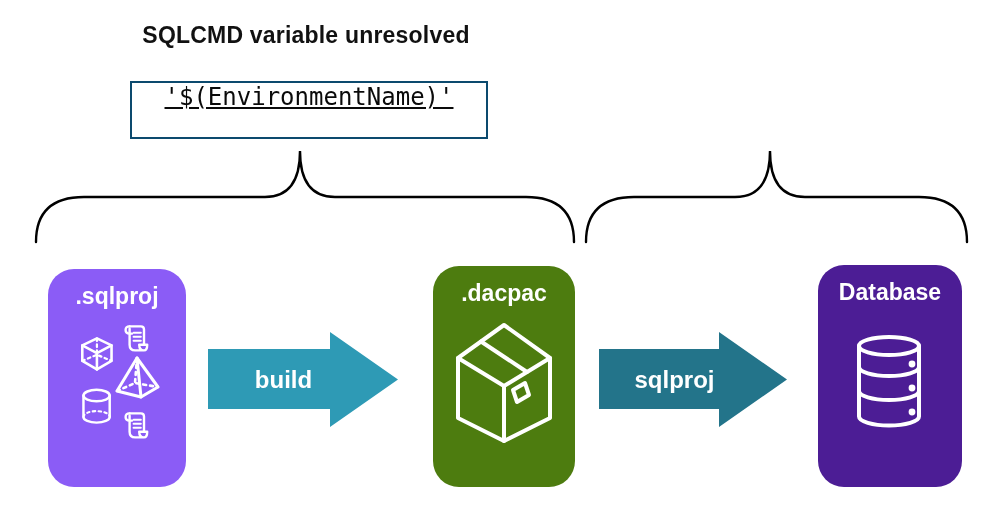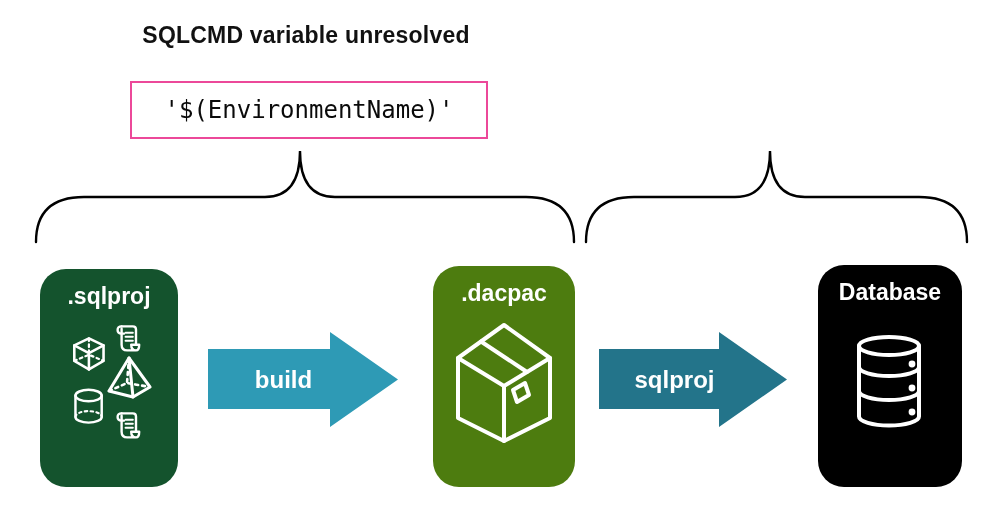--- a/index.html
+++ b/index.html
@@ -7,34 +7,34 @@
     position:relative;width:1000px;height:522px;background:#ffffff;
     font-family:"Liberation Sans", sans-serif;overflow:hidden;
   }
   .heading{
     position:absolute;top:22px;width:400px;text-align:center;
     font-size:23px;font-weight:700;color:#111;letter-spacing:.2px;
   }
   .heading.left{left:106px;}
   .heading.right{left:569px;}
   .codebox{
-    position:absolute;background:#fff;border:2px solid #ec4899;
-    display:flex;align-items:center;justify-content:center;
-    font-family:"DejaVu Sans Mono", monospace;font-size:24px;color:#0a0a0a;
+    position:absolute;background:#fff;border:2px solid #0c4a6e;
+    display:flex;justify-content:center;
+    font-family:"DejaVu Sans Mono", monospace;font-size:24px;color:#0a0a0a;text-decoration:underline;
   }
   .codebox.left{left:130px;top:81px;width:354px;height:54px;}
   .codebox.right{left:668px;top:79px;width:198px;height:55px;}
   .braces{position:absolute;left:0;top:0;width:1000px;height:522px;pointer-events:none;}
   .card{
     position:absolute;border-radius:26px;color:#fff;text-align:center;
   }
   .card .card-label{font-size:23px;font-weight:700;margin-top:14px;}
-  .card.sqlproj{left:40px;top:269px;width:138px;height:218px;background:#14532d;}
+  .card.sqlproj{left:48px;top:269px;width:138px;height:218px;background:#8b5cf6;}
   .card.dacpac{left:433px;top:266px;width:142px;height:221px;background:#4d7c0f;}
-  .card.database{left:818px;top:265px;width:144px;height:222px;background:#000000;}
+  .card.database{left:818px;top:265px;width:144px;height:222px;background:#4c1d95;}
   .card svg{position:absolute;}
   .arrow-wrap{position:absolute;top:332px;height:95px;}
   .arrow-wrap.build{left:208px;width:190px;}
   .arrow-wrap.deploy{left:599px;width:188px;}
   .arrow-label{
     position:absolute;top:332px;height:95px;display:flex;align-items:center;
     justify-content:center;color:#fff;font-size:24px;font-weight:700;
   }
   .arrow-label.build{left:216px;width:135px;}
   .arrow-label.deploy{left:607px;width:135px;}

